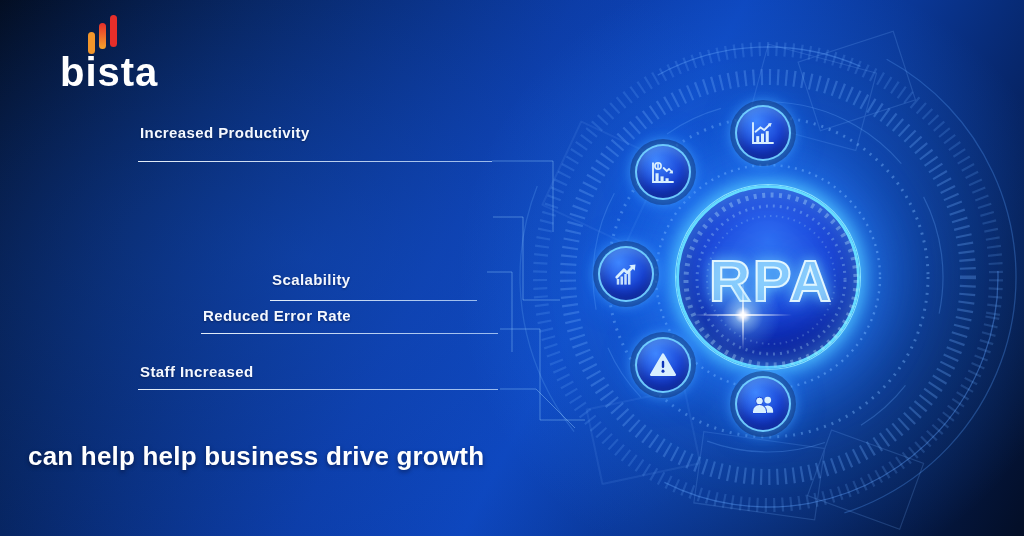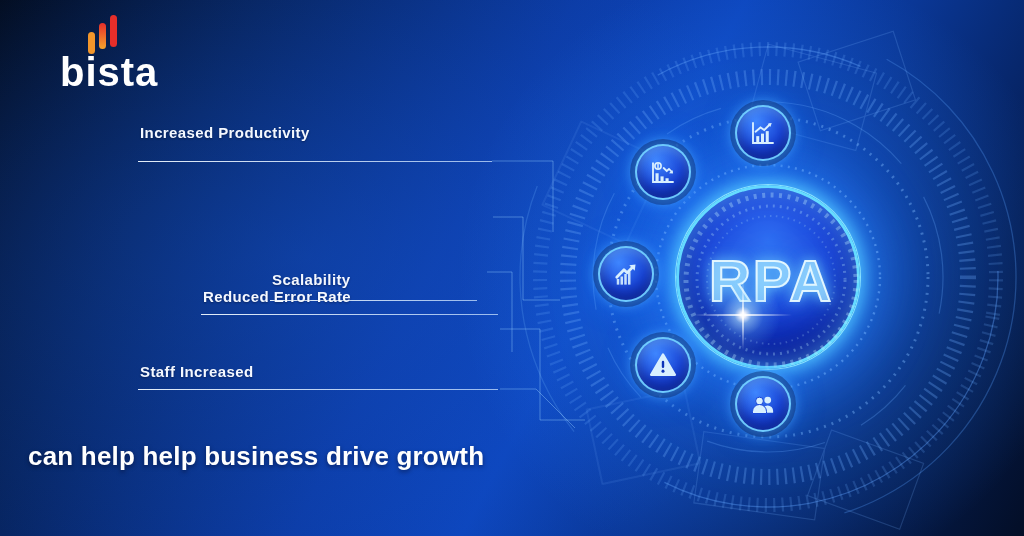--- a/index.html
+++ b/index.html
@@ -29,21 +29,21 @@
     font-size:15px; font-weight:bold; color:#f4f8ff; letter-spacing:.4px;
     white-space:nowrap; text-shadow:0 1px 2px rgba(0,10,40,.45);
   }
   .benefit .rule {
     position:absolute; height:1px;
     background:linear-gradient(90deg, rgba(240,248,255,.95), rgba(200,225,255,.75));
   }
   #benefit-0 { left:140px; top:124px; } #benefit-0 .rule { left:-2px; top:37px; width:354px; }
   #benefit-1 { left:203px; top:185px; } #benefit-1 .rule { left:-2px; top:32px; width:292px; }
   #benefit-2 { left:272px; top:243px;margin-top:28px; } #benefit-2 .rule { left:-2px; top:29px; width:207px; }
-  #benefit-3 { left:203px; top:288px; } #benefit-3 .rule { left:-2px; top:26px; width:297px; }
+  #benefit-3 { left:203px; top:307px; } #benefit-3 .rule { left:-2px; top:26px; width:297px; }
   #benefit-4 { left:140px; top:363px; } #benefit-4 .rule { left:-2px; top:26px; width:360px; }
 
   
   .heading {
     position:absolute; left:28px; top:440px;
     font-size:26px; font-weight:bold; color:#ffffff; line-height:1.28;
     letter-spacing:.2px; text-shadow:0 2px 4px rgba(0,8,34,.5);
   }
 
   

